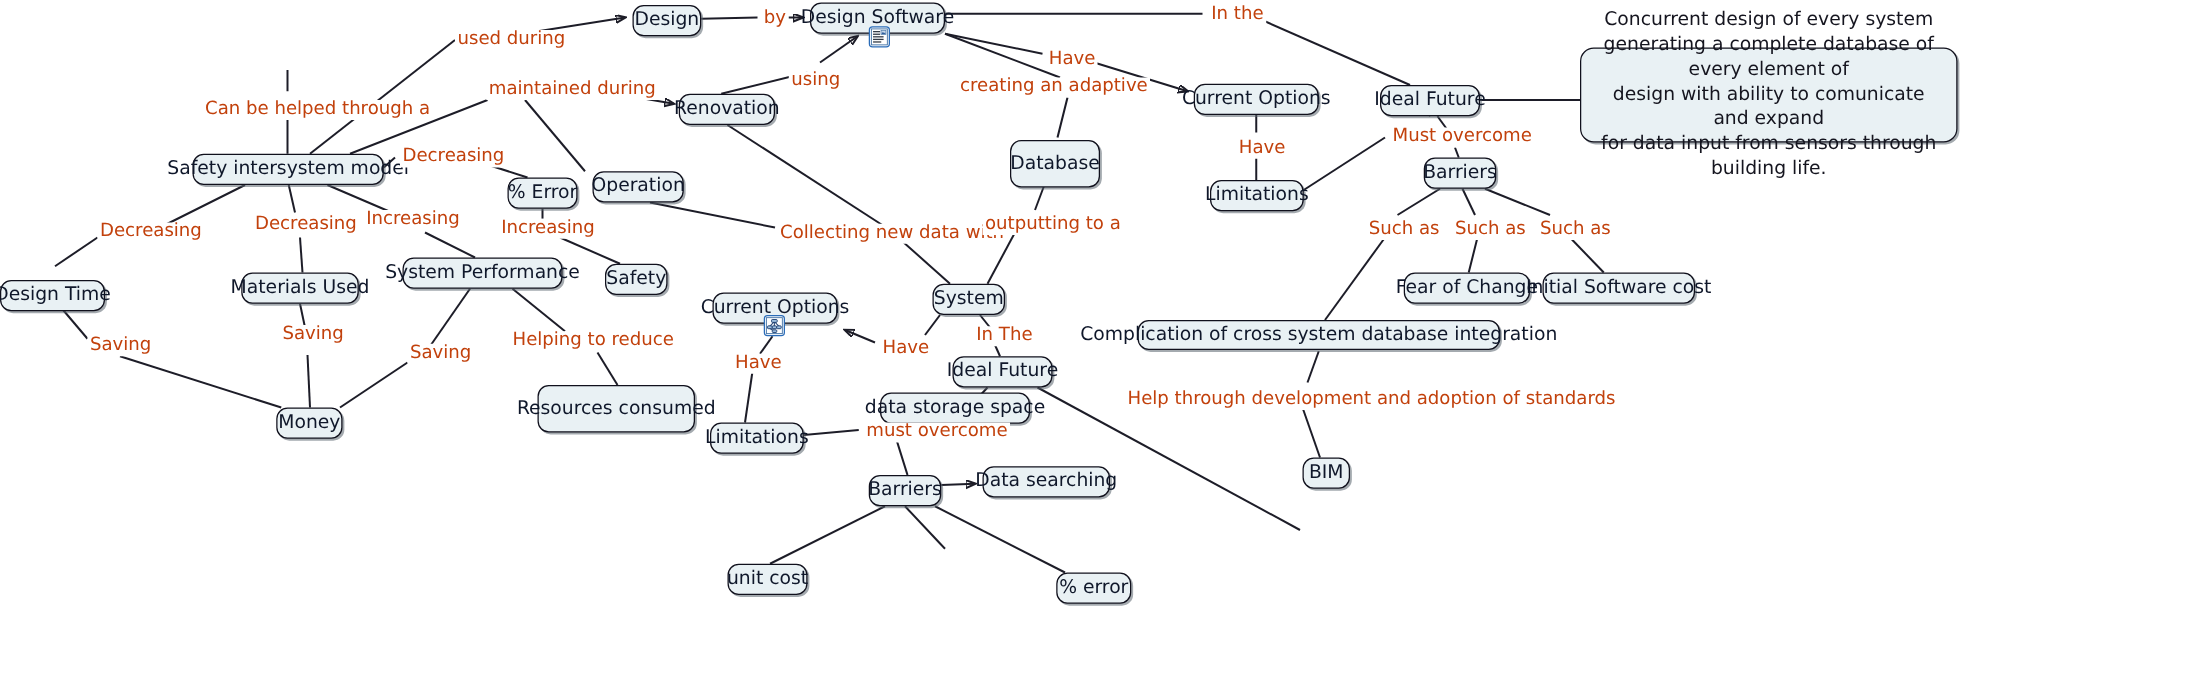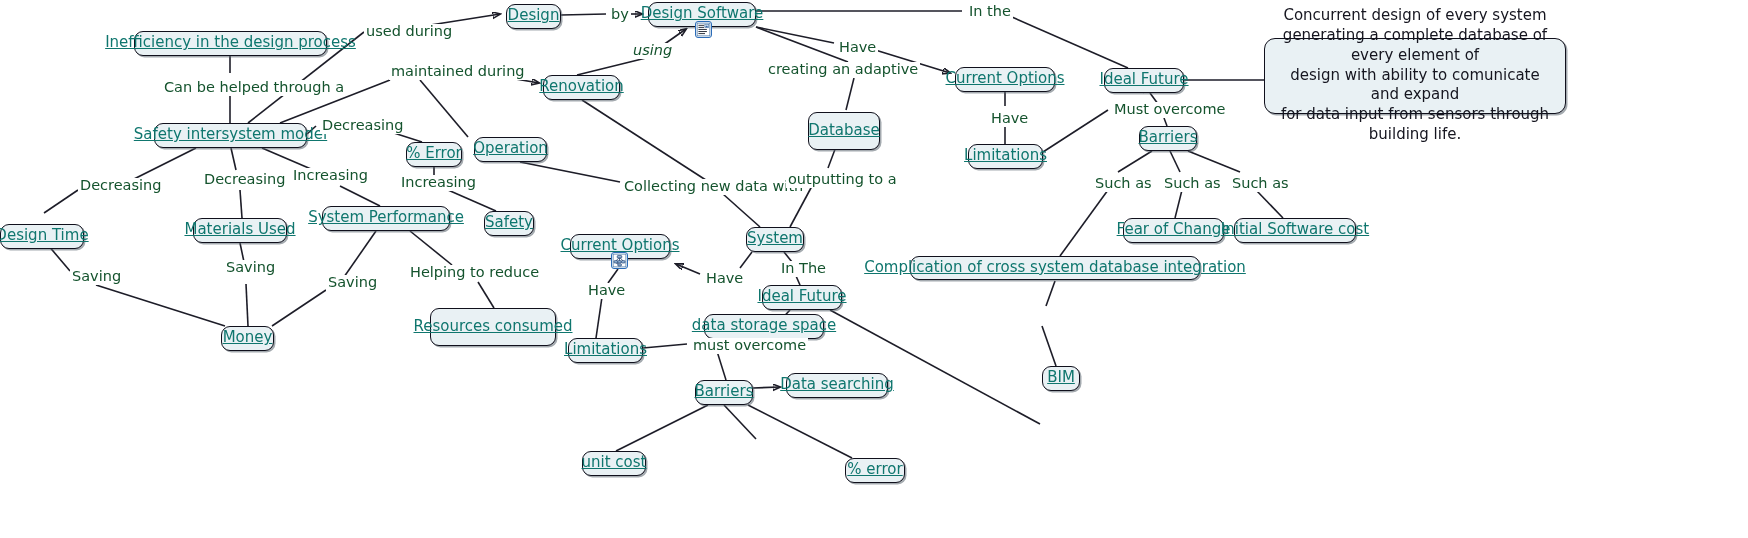--- a/index.html
+++ b/index.html
@@ -11,48 +11,48 @@
   #map{position:relative;width:1748px;height:538px;background:#fff;}
   svg.lines{position:absolute;left:0;top:0;width:1748px;height:538px;}
   svg.lines line, svg.lines path{stroke:#1d1d28;stroke-width:1.6;fill:none;}
 
   .node{
     position:absolute;
     box-sizing:border-box;
     background:#e9f1f4;
     border:1.6px solid #10101c;
     border-radius:9px;
-    color:#0f766e;
+    color:#0f172a;
     font-size:15px;
     line-height:1.15;
     padding:4px 9px 5px 9px;
     white-space:nowrap;
     text-align:center;
     box-shadow:1.5px 1.5px 0 rgba(90,100,110,.55);
-    display:flex;align-items:center;justify-content:center;text-decoration:underline;
+    display:flex;align-items:center;justify-content:center;
   }
   .comment{
     position:absolute;
     box-sizing:border-box;
     background:#e9f1f4;
     border:1.6px solid #10101c;
     border-radius:11px;
     color:#15151f;
     font-size:15px;
     line-height:1.33;
     padding:8px 14px 9px 14px;
     text-align:center;
     white-space:pre-line;
     box-shadow:1.5px 1.5px 0 rgba(90,100,110,.55);
     display:flex;align-items:center;justify-content:center;
   }
   .lbl{
     position:absolute;
     font-size:14.5px;
-    color:#14532d;
+    color:#c2410c;
     background:#ffffff;
     white-space:nowrap;
     padding:0 2px;
     line-height:1.1;
   }
   .res-icon{
     position:absolute;
     width:17px;height:17px;
     box-sizing:border-box;
     border:1.6px solid #2b6cb8;
@@ -175,21 +175,20 @@
     <line x1="1170" y1="151" x2="1180" y2="172"></line>
     <line x1="1182" y1="190" x2="1175" y2="218"></line>
 
     <line x1="1188" y1="151" x2="1240" y2="172"></line>
     <line x1="1256" y1="190" x2="1283" y2="218"></line>
 
     <line x1="1055" y1="281" x2="1046" y2="306"></line>
     <line x1="1042" y1="326" x2="1056" y2="366"></line>
   </svg>
 
-  <div class="node" style="left:134px;top:31px;width:193px;height:25px;">Inefficiency in the design process</div>
   <div class="node" style="left:154px;top:123px;width:153px;height:25px;">Safety intersystem model</div>
   <div class="node" style="left:506px;top:4px;width:55px;height:25px;">Design</div>
   <div class="node" style="left:648px;top:2px;width:108px;height:25px;">Design Software</div>
   <div class="node" style="left:543px;top:75px;width:77px;height:25px;">Renovation</div>
   <div class="node" style="left:474px;top:137px;width:73px;height:25px;">Operation</div>
   <div class="node" style="left:406px;top:142px;width:56px;height:25px;">% Error</div>
   <div class="node" style="left:0px;top:213px;width:84px;height:25px;margin-top:11px;">Design Time</div>
   <div class="node" style="left:193px;top:218px;width:94px;height:25px;">Materials Used</div>
   <div class="node" style="left:322px;top:206px;width:128px;height:25px;">System Performance</div>
   <div class="node" style="left:484px;top:211px;width:50px;height:25px;">Safety</div>
@@ -245,21 +244,21 @@
       <rect x="10" y="8.2" width="3.8" height="2.4" rx="0.6" fill="#9fc0e0" stroke="#1f3f70" stroke-width="0.8"></rect>
       <rect x="6.2" y="11.6" width="3.8" height="2.2" rx="0.6" fill="#9fc0e0" stroke="#1f3f70" stroke-width="0.8"></rect>
     </svg>
   </span>
 
   <span class="lbl" style="left:364px;top:24px;">used during</span>
   <span class="lbl" style="left:609px;top:7px;">by</span>
   <span class="lbl" style="left:967px;top:4px;">In the</span>
   <span class="lbl" style="left:162px;top:80px;">Can be helped through a</span>
   <span class="lbl" style="left:389px;top:64px;">maintained during</span>
-  <span class="lbl" style="left:631px;top:43px;font-style:italic;">using</span>
+  <span class="lbl" style="left:631px;top:57px;">using</span>
   <span class="lbl" style="left:837px;top:40px;">Have</span>
   <span class="lbl" style="left:766px;top:62px;">creating an adaptive</span>
   <span class="lbl" style="left:320px;top:118px;">Decreasing</span>
   <span class="lbl" style="left:989px;top:111px;">Have</span>
   <span class="lbl" style="left:1112px;top:102px;">Must overcome</span>
   <span class="lbl" style="left:78px;top:178px;">Decreasing</span>
   <span class="lbl" style="left:202px;top:172px;">Decreasing</span>
   <span class="lbl" style="left:291px;top:168px;">Increasing</span>
   <span class="lbl" style="left:399px;top:175px;">Increasing</span>
   <span class="lbl" style="left:622px;top:179px;">Collecting new data with</span>
@@ -268,14 +267,15 @@
   <span class="lbl" style="left:1162px;top:176px;">Such as</span>
   <span class="lbl" style="left:1230px;top:176px;">Such as</span>
   <span class="lbl" style="left:70px;top:269px;">Saving</span>
   <span class="lbl" style="left:224px;top:260px;">Saving</span>
   <span class="lbl" style="left:326px;top:275px;">Saving</span>
   <span class="lbl" style="left:408px;top:265px;">Helping to reduce</span>
   <span class="lbl" style="left:586px;top:283px;">Have</span>
   <span class="lbl" style="left:704px;top:271px;">Have</span>
   <span class="lbl" style="left:779px;top:261px;">In The</span>
   <span class="lbl" style="left:691px;top:338px;">must overcome</span>
+  <span class="lbl" style="left:900px;top:312px;">Help through development and adoption of standards</span>
 
 </div>
 
 </body></html>

